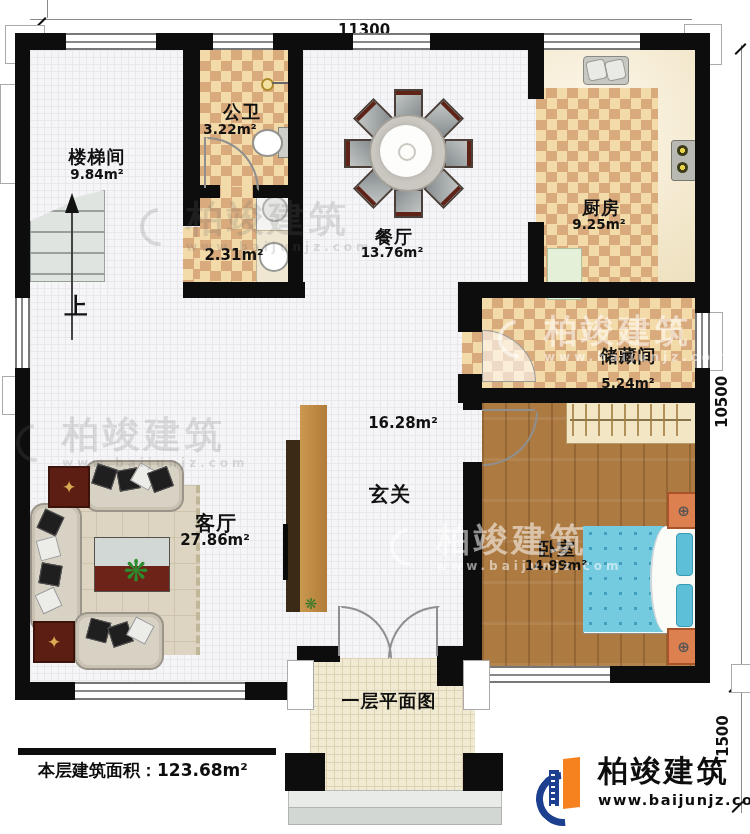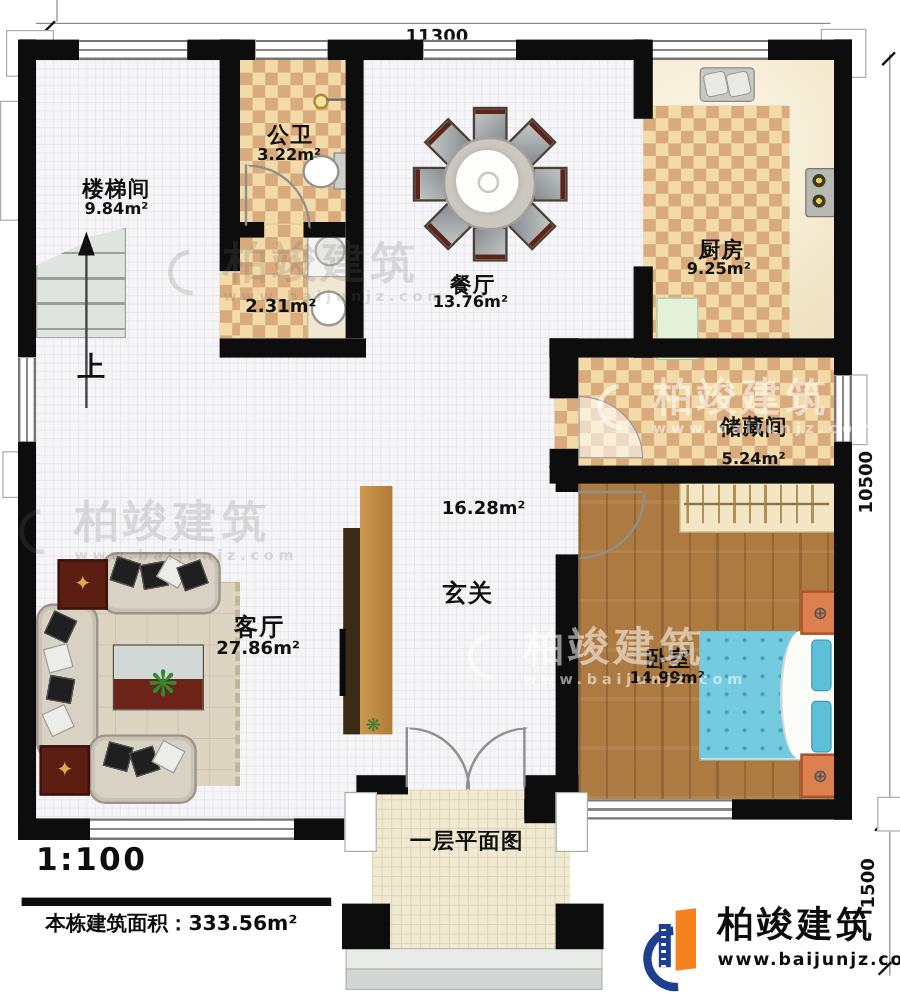--- a/index.html
+++ b/index.html
@@ -217,21 +217,21 @@
   <div class="abs arc arc-tl" style="left:388px;top:606px;width:48px;height:49px;"></div>
 
   <div class="abs leader" style="left:287px;top:660px;width:25px;height:48px;"></div>
   <div class="abs leader" style="left:463px;top:660px;width:25px;height:48px;"></div>
   <div class="abs wall" style="left:285px;top:753px;width:40px;height:38px;"></div>
   <div class="abs wall" style="left:463px;top:753px;width:40px;height:38px;"></div>
 
   <div class="abs lbl rname" style="left:97px;top:157px;">楼梯间</div>
   <div class="abs lbl rarea" style="left:97px;top:174px;">9.84m²</div>
   <div class="abs lbl rname" style="left:242px;top:112px;">公卫</div>
-  <div class="abs lbl rarea" style="left:241px;top:129px;">3.22m²</div>
+  <div class="abs lbl rarea" style="left:230px;top:129px;">3.22m²</div>
   <div class="abs lbl rarea" style="left:234px;top:255px;font-size:15px;">2.31m²</div>
   <div class="abs lbl rname" style="left:394px;top:237px;">餐厅</div>
   <div class="abs lbl rarea" style="left:392px;top:252px;">13.76m²</div>
   <div class="abs lbl rname" style="left:601px;top:208px;">厨房</div>
   <div class="abs lbl rarea" style="left:599px;top:224px;">9.25m²</div>
   <div class="abs lbl rname" style="left:628px;top:356px;">储藏间</div>
   <div class="abs lbl rarea" style="left:628px;top:383px;">5.24m²</div>
   <div class="abs lbl rarea" style="left:403px;top:423px;font-size:15px;">16.28m²</div>
   <div class="abs lbl rname" style="left:390px;top:494px;font-size:20px;">玄关</div>
   <div class="abs lbl rname" style="left:216px;top:523px;font-size:20px;">客厅</div>
@@ -263,25 +263,24 @@
   </div>
   <div class="abs wm wm-light" style="left:390px;top:522px;">
     <span class="wm-glyph"></span>
     <span>
       <div class="wm-name" style="font-size:34px;">柏竣建筑</div>
       <div class="wm-site">www.baijunjz.com</div>
     </span>
   </div>
 
   <div class="abs" style="left:16px;top:702px;display:flex;align-items:baseline;">
-    <span class="scale">1:100</span>
   </div>
   <div class="abs" style="left:18px;top:748px;width:258px;height:7px;background:#0d0d0d;"></div>
   <div class="abs" style="left:38px;top:758px;">
-    <div class="stat"><span>本栋建筑面积：</span><span>333.56m²</span></div>
+    <div class="stat"><span>本层建筑面积：</span><span>123.68m²</span></div>
   </div>
 
   <div class="abs" style="left:536px;top:756px;display:flex;align-items:flex-start;gap:10px;">
     <span style="position:relative;display:block;width:52px;height:62px;">
       <span style="position:absolute;left:0;top:16px;width:40px;height:40px;border:7px solid #1d3f90;border-radius:50%;border-top-color:transparent;border-right-color:transparent;transform:rotate(40deg);"></span>
       <span style="position:absolute;left:13px;top:14px;width:10px;height:36px;background:#1d3f90;background-image:repeating-linear-gradient(#fff 0 2px,transparent 2px 6px);background-size:4px 100%;background-repeat:no-repeat;background-position:2px 4px;"></span>
       <span style="position:absolute;left:27px;top:2px;width:17px;height:50px;background:#f5821f;transform:skewY(-7deg);"></span>
     </span>
     <span>
       <div class="logo-name">柏竣建筑</div>

